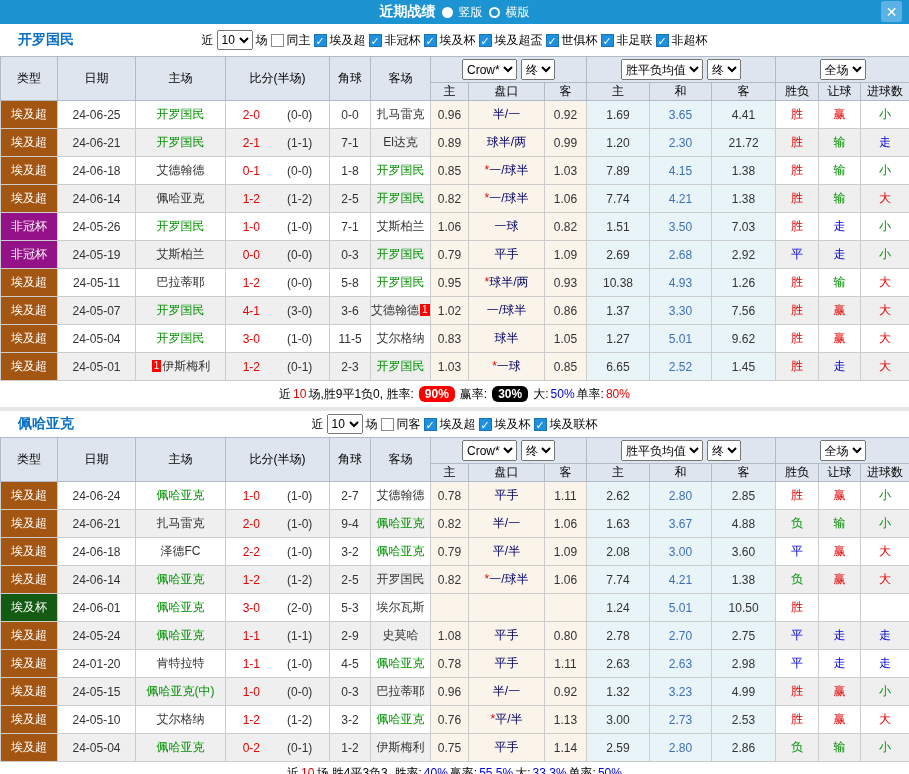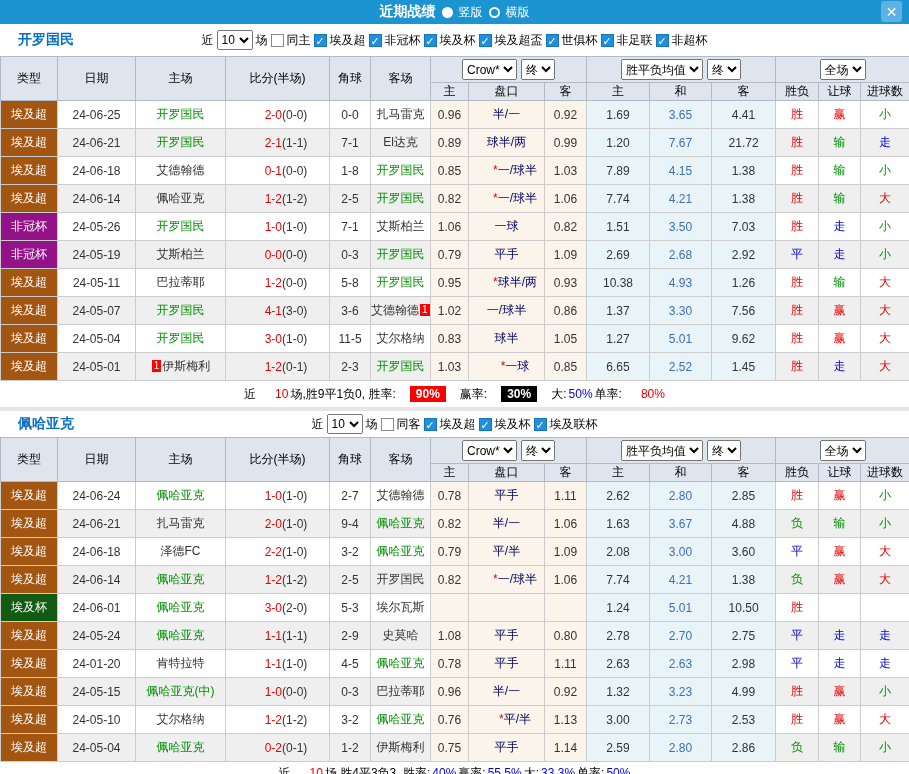--- a/index.html
+++ b/index.html
@@ -29,30 +29,30 @@
   table.grid tr.h1 th select{font-size:12px;height:21px;margin:0 2px;font-family:inherit;}
   table.grid tr.h2 th{height:15px;font-size:12px;}
   table.grid td{border:1px solid #ccc;text-align:center;height:27px;padding:0;overflow:hidden;white-space:nowrap;}
   tr.odd td.alt{background:#fff;}
   tr.even td.alt{background:#efefef;}
   td.type-cell{color:#fff;font-size:12px;}
   td.asia{background:#fbf4ea;}
   td.euro{background:#e9f4f9;color:#333;}
   td.euro.mid{color:#3d6fb5;}
   .t-green{color:#009100;}
-  .t-red{color:#e60000;margin-left:17px;}
+  .t-red{color:#e60000;}
   .t-blue{color:#0000e0;}
   .t-navy{color:#000066;}
-  .ht{color:#333;}
+  .ht{color:#333;padding-left:27px;}
   .rc-badge{display:inline-block;background:#f00;color:#fff;font-size:10px;line-height:12px;padding:0 2px;margin:0 1px;vertical-align:1px;}
   
   .summary{display:flex;align-items:center;justify-content:center;background:#fff;color:#000;gap:2px;}
   .summary.h26{height:26px;}
   .summary.h22{height:22px;}
-  .badge{color:#fff;padding:1px 6px;margin:0 12px;font-weight:bold;}
+  .badge{color:#fff;padding:1px 6px;margin:0 3px;font-weight:bold;border-radius:6px;}
   .badge.bred{background:#f00;}
   .badge.bgreen{background:#000000;}
   .separator{height:4px;background:#e6e6e6;}
 </style>
 </head>
 <body>
 
 <div class="app">
   <div class="titlebar">
     <span class="ttl">近期战绩</span>
@@ -153,21 +153,21 @@
             <td class="type-cell" style="background: rgb(163, 85, 18);">埃及超</td>
             <td class="alt">24-06-21</td>
             <td class="alt"><span class="t-green">开罗国民</span></td>
             <td class="alt"><span class="t-red">2-1</span><span class="ht">(1-1)</span></td>
             <td class="alt">7-1</td>
             <td class="alt"><span>El达克</span></td>
             <td class="asia">0.89</td>
             <td class="asia"><span class="t-navy">球半/两</span></td>
             <td class="asia">0.99</td>
             <td class="euro">1.20</td>
-            <td class="euro mid">7.67</td>
+            <td class="euro mid">2.30</td>
             <td class="euro">21.72</td>
             <td class="alt t-red">胜</td>
             <td class="alt t-green">输</td>
             <td class="alt t-blue">走</td>
           </tr>
           <tr class="odd">
             <td class="type-cell" style="background: rgb(163, 85, 18);">埃及超</td>
             <td class="alt">24-06-18</td>
             <td class="alt"><span>艾德翰德</span></td>
             <td class="alt"><span class="t-red">0-1</span><span class="ht">(0-0)</span></td>

